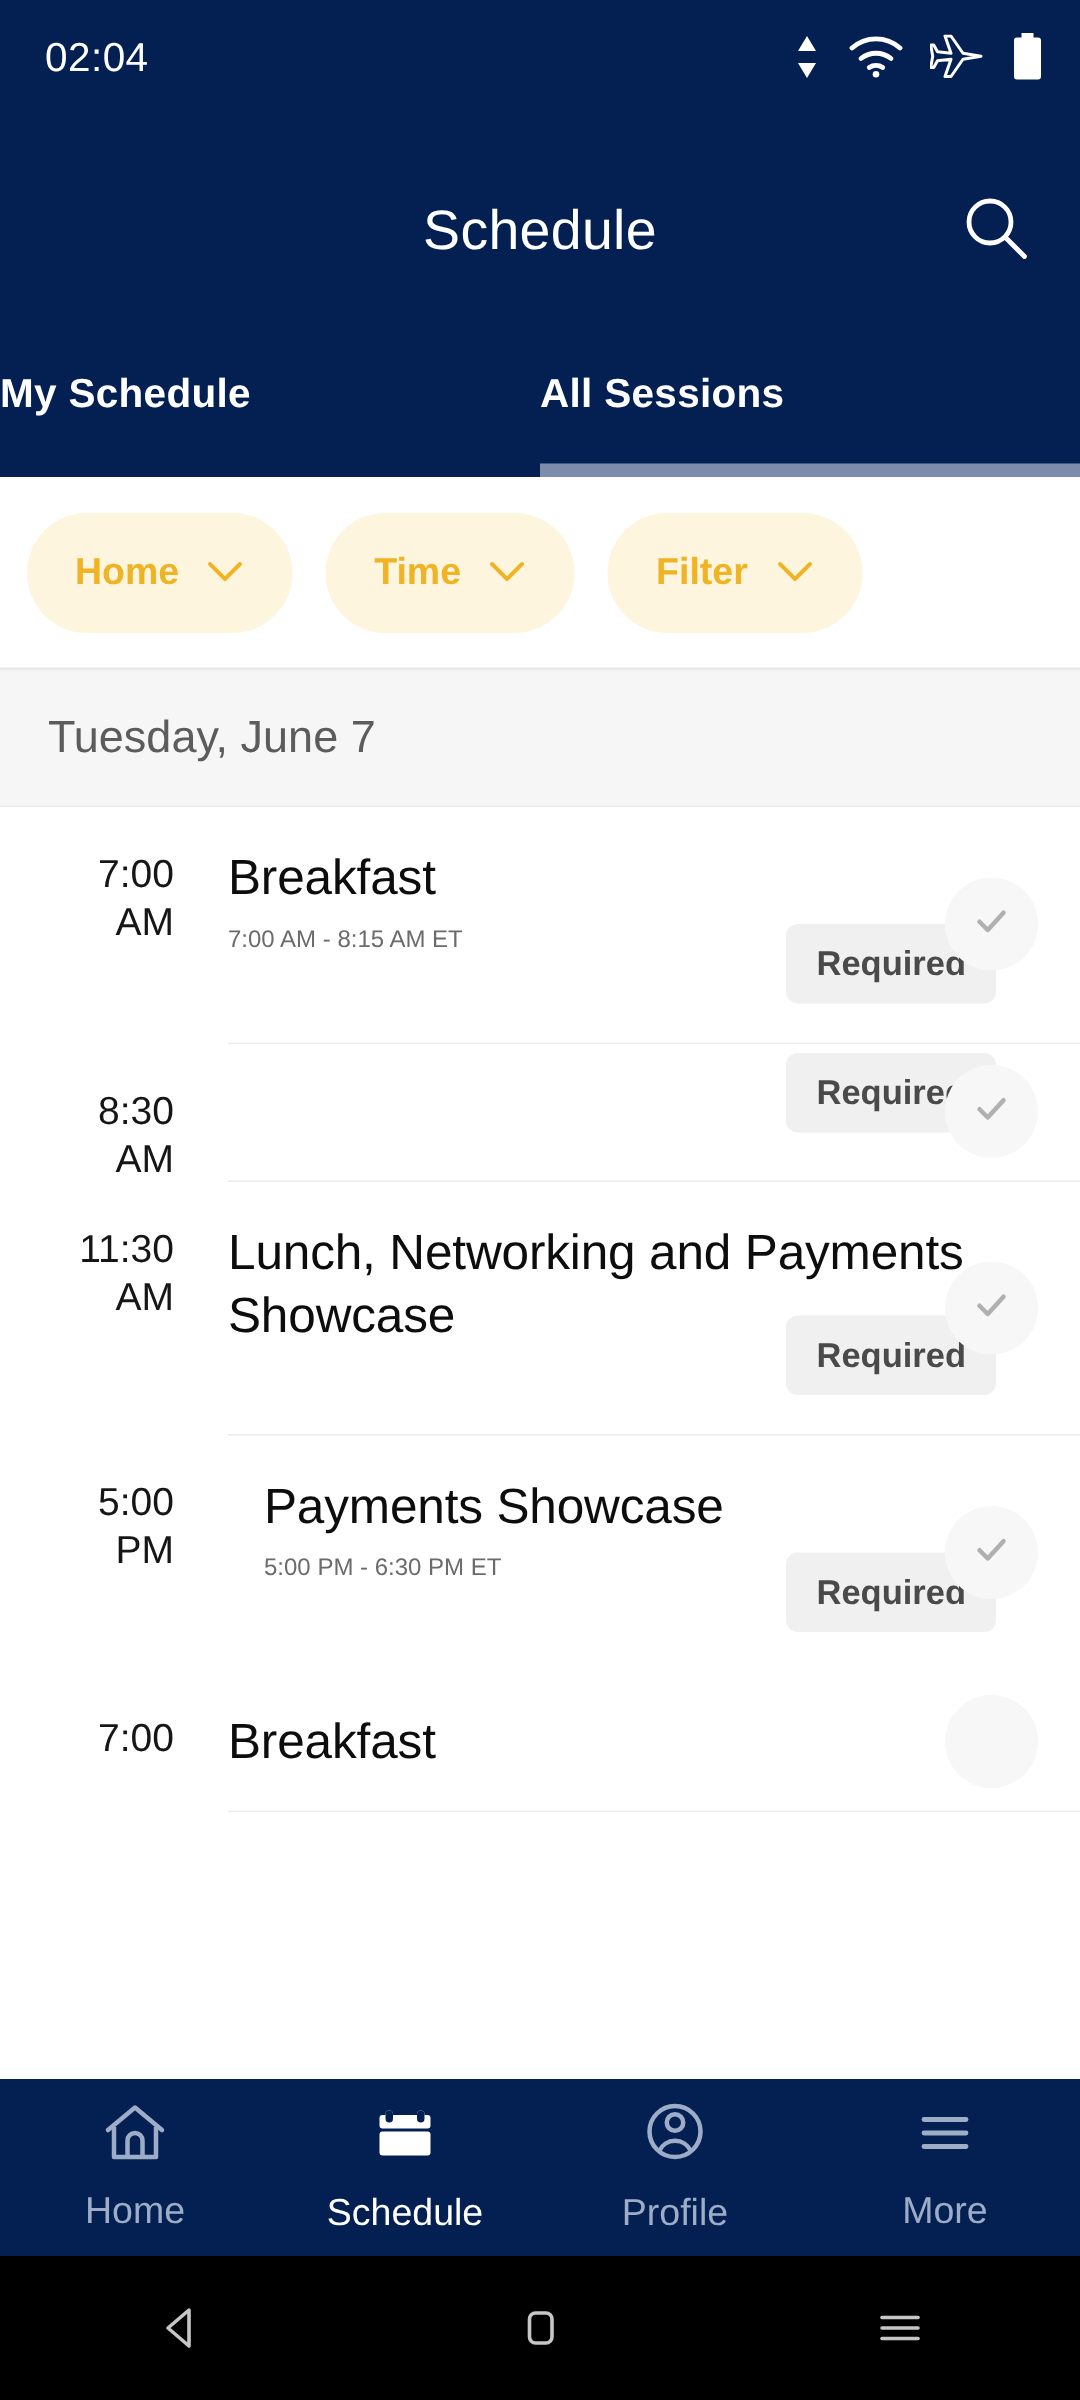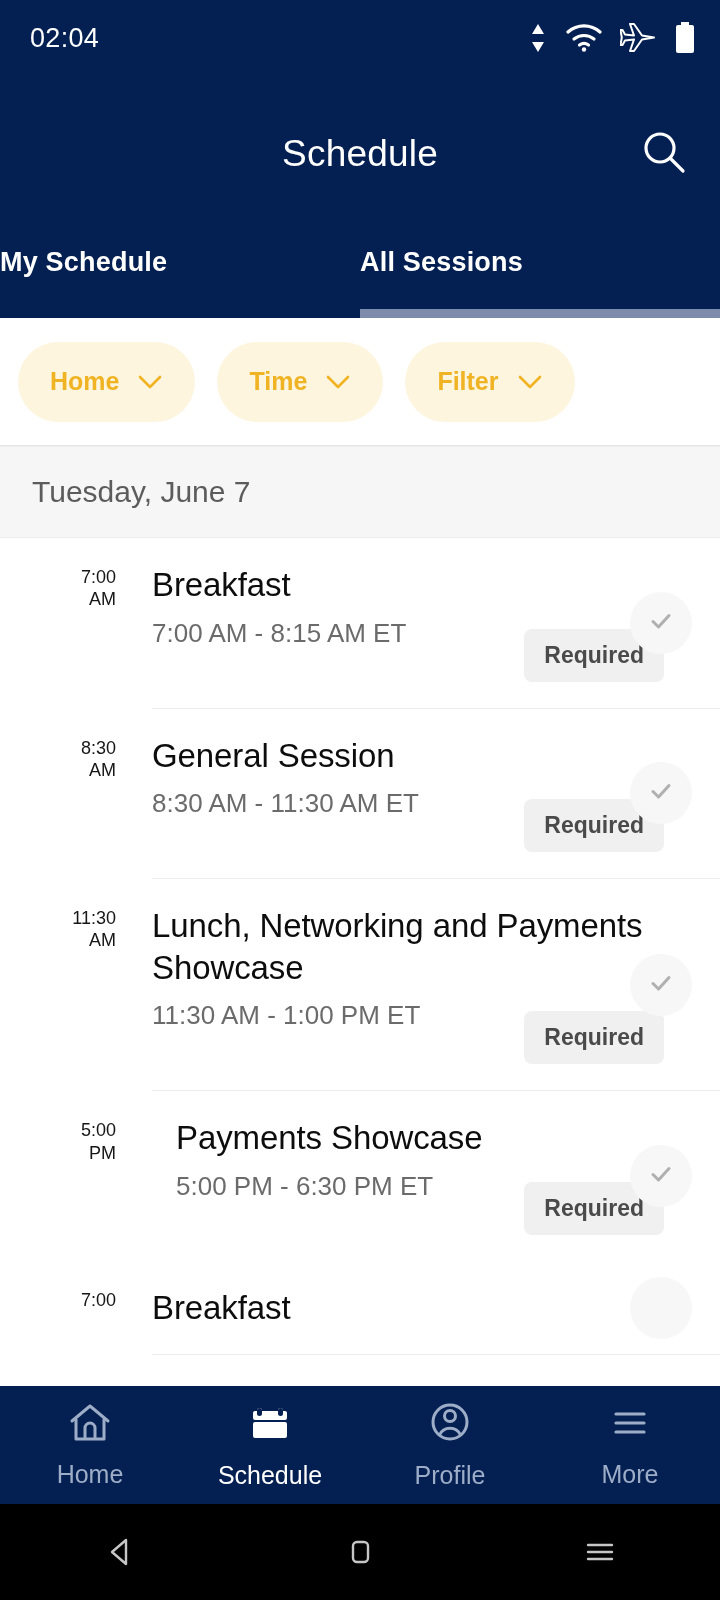--- a/index.html
+++ b/index.html
@@ -47,28 +47,28 @@
 
   
   .list { flex:1 1 auto; background:#fff; overflow:hidden; position:relative; }
   .daybar {
     background:#f6f6f6; border-top:1px solid #ececec; border-bottom:1px solid #ececec;
     padding:28px 32px; color:#5c5c5c; font-size:30px;
   }
   .row { display:flex; background:#fff; }
   .row-time {
     width:152px; flex:0 0 152px; text-align:right; padding:28px 36px 0 0;
-    font-size:18px; color:#161616; line-height:1.24;
+    font-size:26px; color:#161616; line-height:1.24;
   }
   .row-body { flex:1 1 auto; position:relative; padding:26px 0 26px 0;
               margin-right:0; border-bottom:1px solid #ececec; }
   .row:last-child .row-body { border-bottom:1px solid #ececec; }
   .row-main { padding-right:64px; }
   .row-title { font-size:33px; color:#0d0d0d; line-height:1.26; font-weight:400; letter-spacing:-.1px; }
-  .row-sub { font-size:26px; color:#6b6b6b; margin-top:12px; }
+  .row-sub { font-size:16px; color:#6b6b6b; margin-top:12px; }
   .badge {
     display:inline-block; background:#f0f0f0; color:#4a4a4a;
     font-size:23px; font-weight:bold; border-radius:8px;
     padding:13px 20px; margin-top:14px; margin-left:0;
   }
   .badge-wrap { padding-right:56px; display:flex; justify-content:flex-end; margin-top:-34px; }
   .row-check {
     position:absolute; right:28px; top:50%; transform:translateY(-50%);
     width:62px; height:62px; border-radius:50%; background:#f7f7f7;
     display:flex; align-items:center; justify-content:center;
@@ -199,24 +199,20 @@
         </div>
       </div>
     </div>
 
     <div class="row">
       <div class="row-time">
         <div>8:30</div>
         <div>AM</div>
       </div>
       <div class="row-body">
-        <div class="row-main">
-          <div class="row-title">General Session</div>
-          <div class="row-sub">8:30 AM - 11:30 AM ET</div>
-        </div>
         <div class="badge-wrap">
           <span class="badge">Required</span>
         </div>
         <div class="row-check">
           <span>
             <svg width="30" height="30" viewBox="0 0 30 30">
                 <polyline points="7,15.5 12.5,21 23,9.5" fill="none" stroke="#b0b0b0" stroke-width="3" stroke-linecap="round" stroke-linejoin="round"></polyline>
               </svg>
           </span>
         </div>
@@ -224,21 +220,20 @@
     </div>
 
     <div class="row">
       <div class="row-time">
         <div>11:30</div>
         <div>AM</div>
       </div>
       <div class="row-body">
         <div class="row-main">
           <div class="row-title">Lunch, Networking and Payments Showcase</div>
-          <div class="row-sub">11:30 AM - 1:00 PM ET</div>
         </div>
         <div class="badge-wrap">
           <span class="badge">Required</span>
         </div>
         <div class="row-check">
           <span>
             <svg width="30" height="30" viewBox="0 0 30 30">
                 <polyline points="7,15.5 12.5,21 23,9.5" fill="none" stroke="#b0b0b0" stroke-width="3" stroke-linecap="round" stroke-linejoin="round"></polyline>
               </svg>
           </span>

